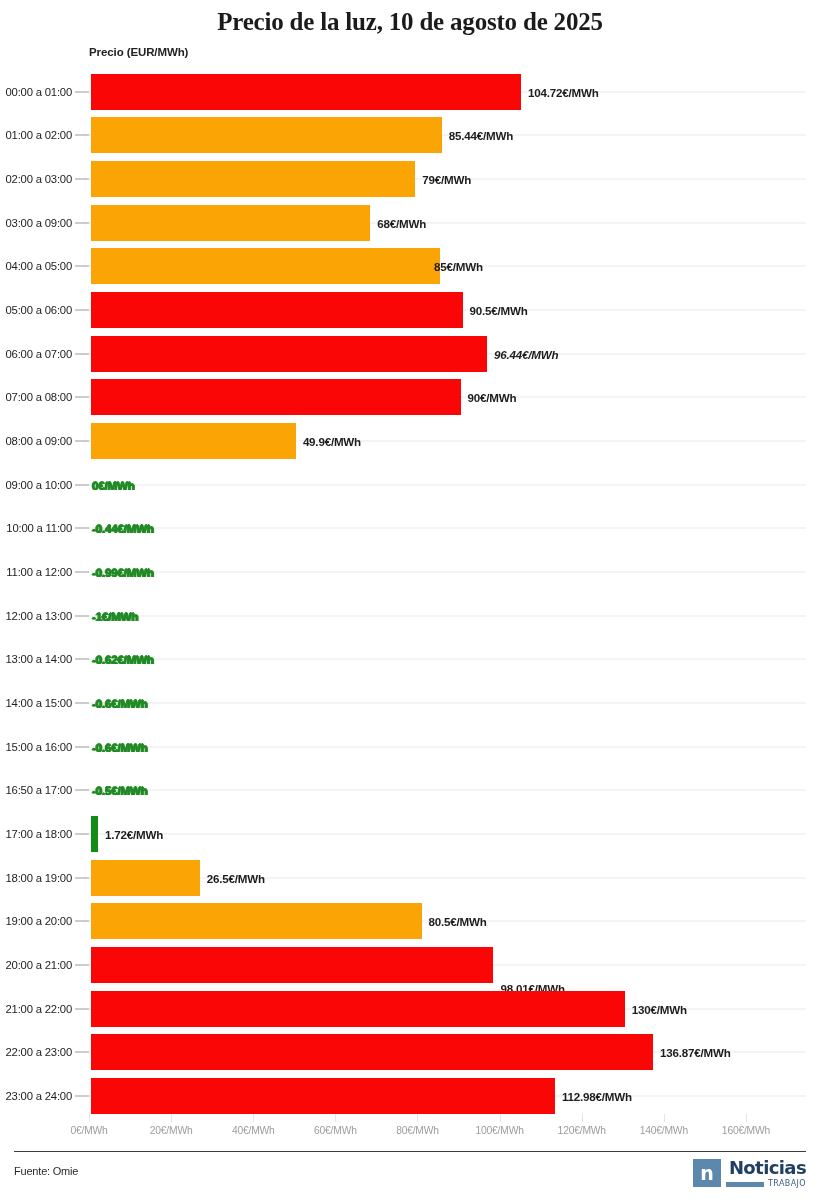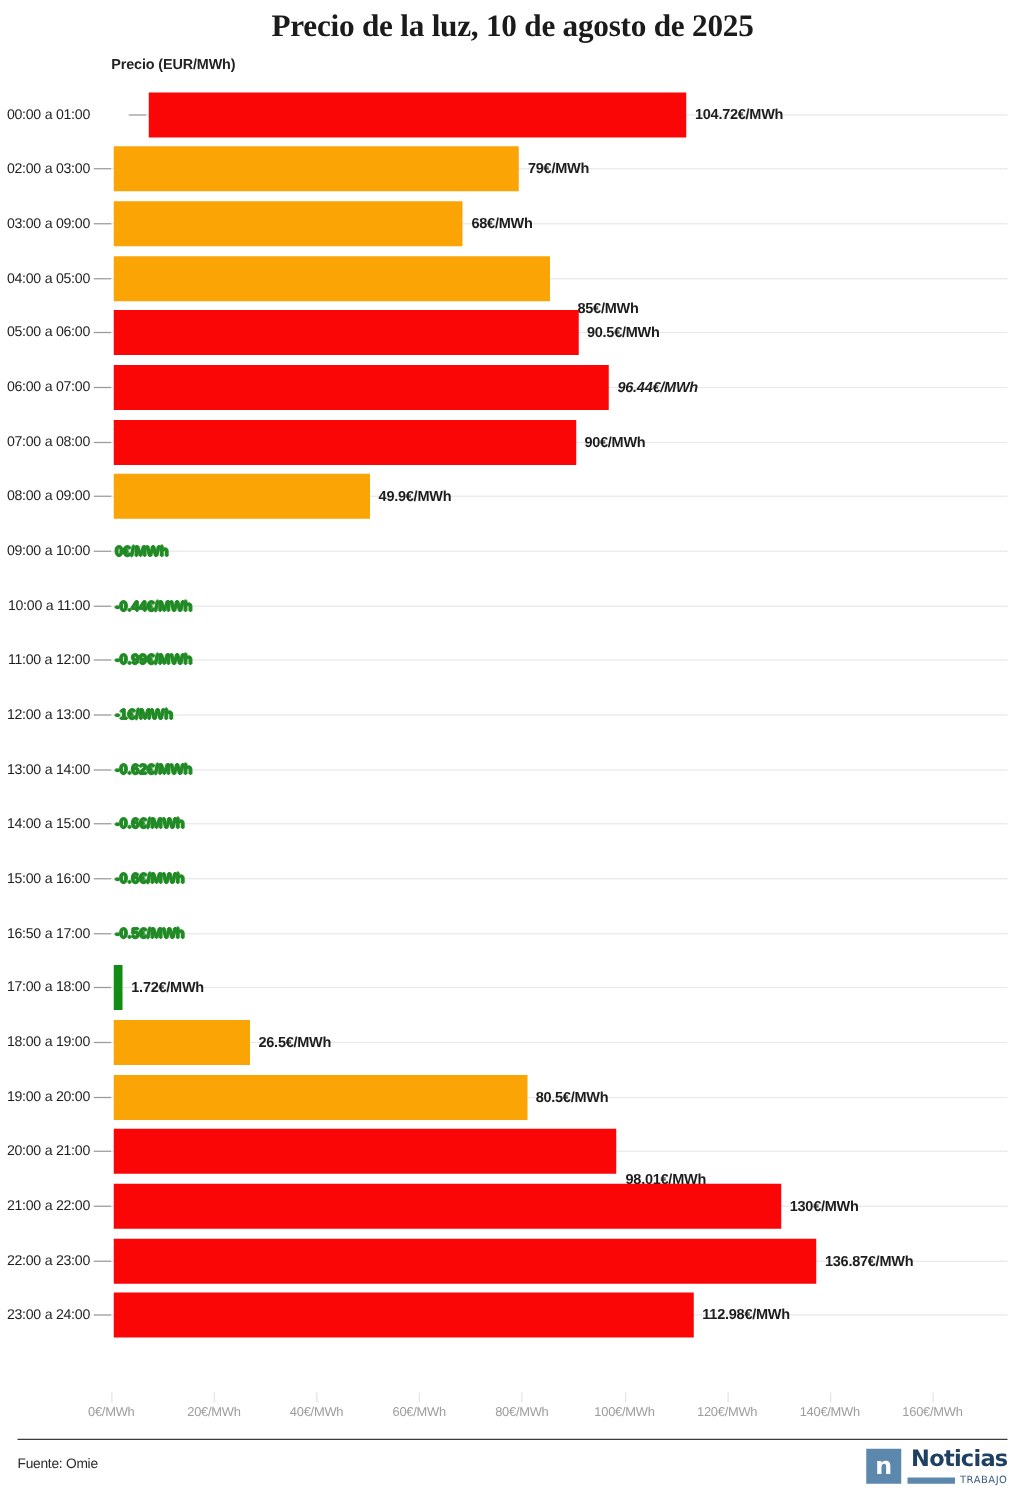--- a/index.html
+++ b/index.html
@@ -229,47 +229,54 @@
 </head>
 <body>
 
 <div class="page">
 
   <div class="chart-title">Precio de la luz, 10 de agosto de 2025</div>
 
   <div class="axis-caption">Precio (EUR/MWh)</div>
 
   <div class="plot">
-      <div class="row" style="height: 43.6667px; margin-left: 28px;">
+      <div class="row" style="height: 43.6667px;">
         <div class="gridline"></div>
         <div class="tick-stub"></div>
         <div class="cat-label">00:00 a 01:00</div>
         <div class="bar red" style="width: 429.98px;"></div>
         <div class="val-label" style="left: 527.98px;">104.72€/MWh</div>
       </div>
       <div class="row" style="height: 43.6667px;">
         <div class="gridline"></div>
         <div class="tick-stub"></div>
+        <div class="cat-label">01:00 a 02:00</div>
+        <div class="bar orange" style="width: 350.817px;"></div>
+        <div class="val-label" style="left: 448.817px;">85.44€/MWh</div>
+      </div>
+      <div class="row" style="height: 43.6667px;">
+        <div class="gridline"></div>
+        <div class="tick-stub"></div>
         <div class="cat-label">02:00 a 03:00</div>
         <div class="bar orange" style="width: 324.374px;"></div>
         <div class="val-label" style="left: 422.374px;">79€/MWh</div>
       </div>
       <div class="row" style="height: 43.6667px;">
         <div class="gridline"></div>
         <div class="tick-stub"></div>
         <div class="cat-label">03:00 a 09:00</div>
         <div class="bar orange" style="width: 279.208px;"></div>
         <div class="val-label" style="left: 377.208px;">68€/MWh</div>
       </div>
       <div class="row" style="height: 43.6667px;">
         <div class="gridline"></div>
         <div class="tick-stub"></div>
         <div class="cat-label">04:00 a 05:00</div>
         <div class="bar orange" style="width: 349.01px;"></div>
-        <div class="val-label" style="left: 462px; margin-top: 24px;">85€/MWh</div>
+        <div class="val-label" style="left: 434px;">85€/MWh</div>
       </div>
       <div class="row" style="height: 43.6667px;">
         <div class="gridline"></div>
         <div class="tick-stub"></div>
         <div class="cat-label">05:00 a 06:00</div>
         <div class="bar red" style="width: 371.593px;"></div>
         <div class="val-label" style="left: 469.593px;">90.5€/MWh</div>
       </div>
       <div class="row" style="height: 43.6667px;">
         <div class="gridline"></div>

